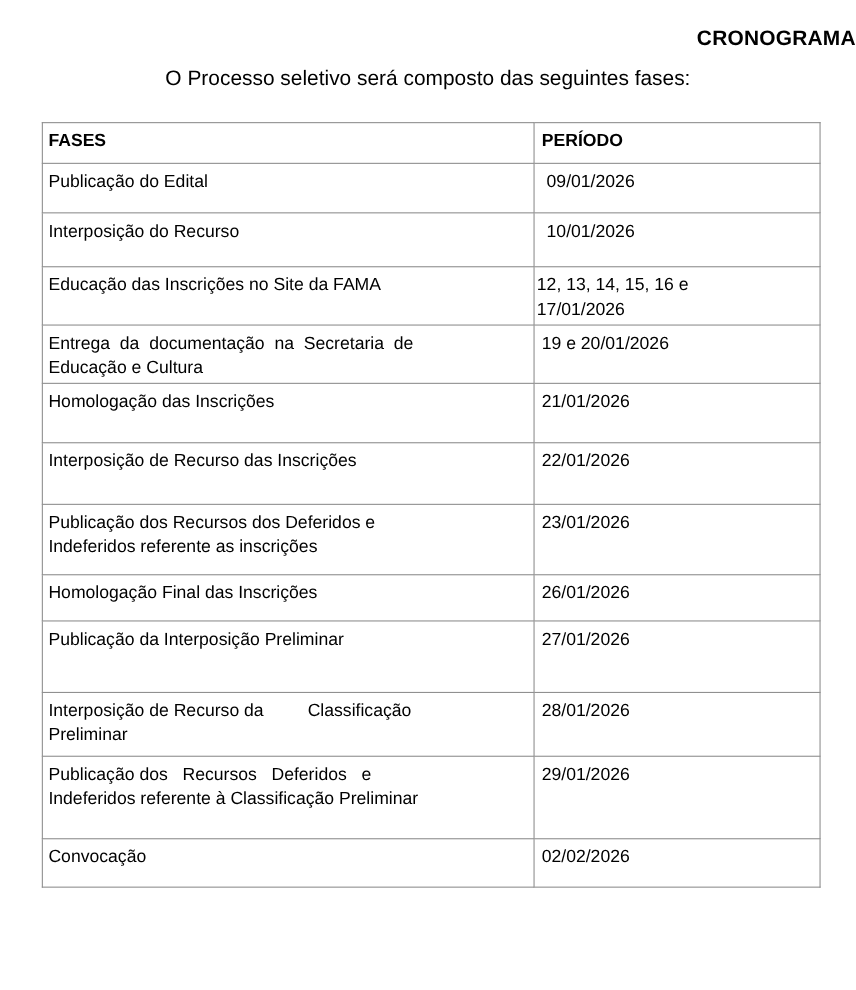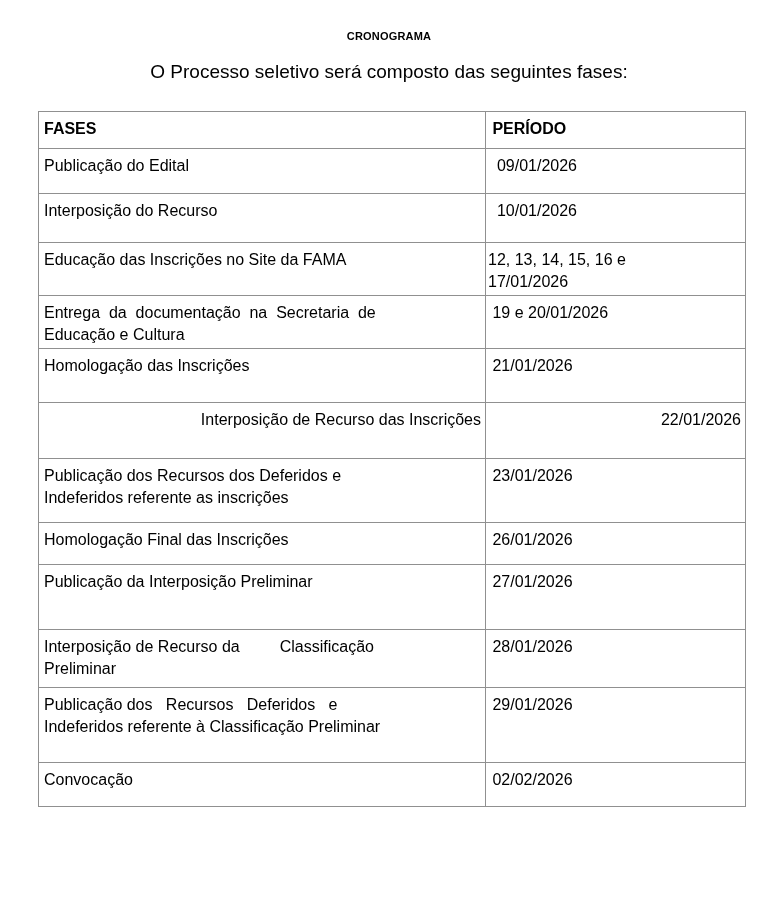--- a/index.html
+++ b/index.html
@@ -7,22 +7,22 @@
     position: relative;
     width: 778px;
     height: 900px;
     background: #ffffff;
     color: #000000;
     font-family: "Liberation Sans", sans-serif;
     overflow: hidden;
   }
   .title {
     padding-top: 26px;
-    text-align: center;
-    font-size: 11px;
+    text-align: right;
+    font-size: 19px;
     font-weight: bold;
     line-height: 20px;
     letter-spacing: 0.2px;
   }
   .subtitle {
     margin-top: 16px;
     text-align: center;
     font-size: 19px;
     line-height: 20px;
   }
@@ -54,21 +54,21 @@
     font-weight: bold;
     padding-left: 2px;
   }
   table.cronograma td.periodo { padding-left: 2px; }
   thead tr              { height: 37px; }
   tbody tr:nth-child(1)  { height: 45px; }
   tbody tr:nth-child(2)  { height: 49px; }
   tbody tr:nth-child(3)  { height: 50px; }
   tbody tr:nth-child(4)  { height: 53px; padding-left: 12px; }
   tbody tr:nth-child(5)  { height: 54px; }
-  tbody tr:nth-child(6)  { height: 56px; text-align: right; }
+  tbody tr:nth-child(6)  { height: 56px; }
   tbody tr:nth-child(7)  { height: 64px; }
   tbody tr:nth-child(8)  { height: 42px; }
   tbody tr:nth-child(9)  { height: 65px; }
   tbody tr:nth-child(10) { height: 58px; }
   tbody tr:nth-child(11) { height: 75px; }
   tbody tr:nth-child(12) { height: 44px; }
   tbody tr:nth-child(13) { height: 46px; }
 </style>
 </head>
 <body>

